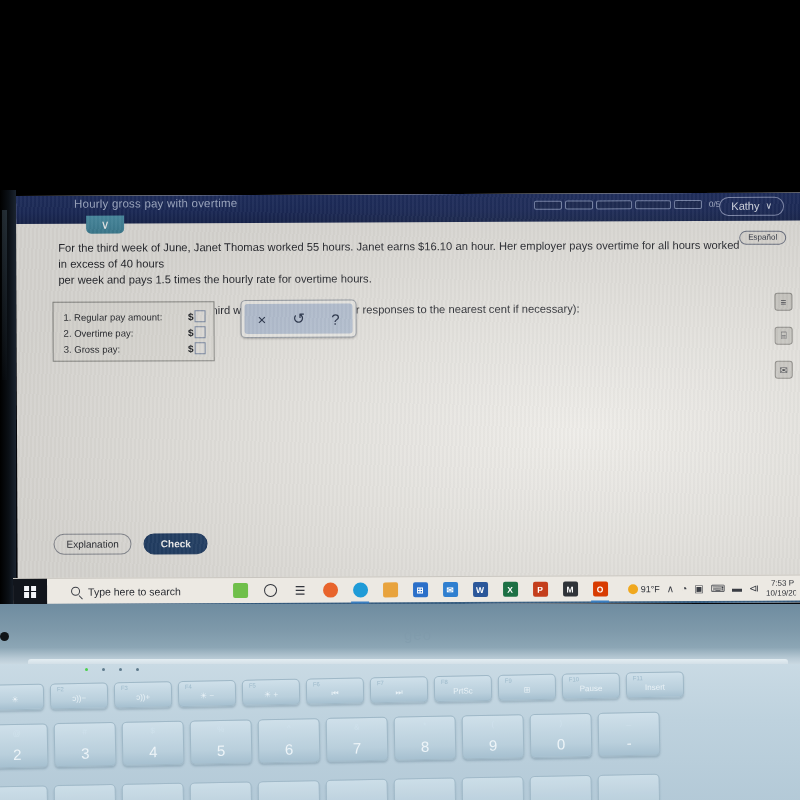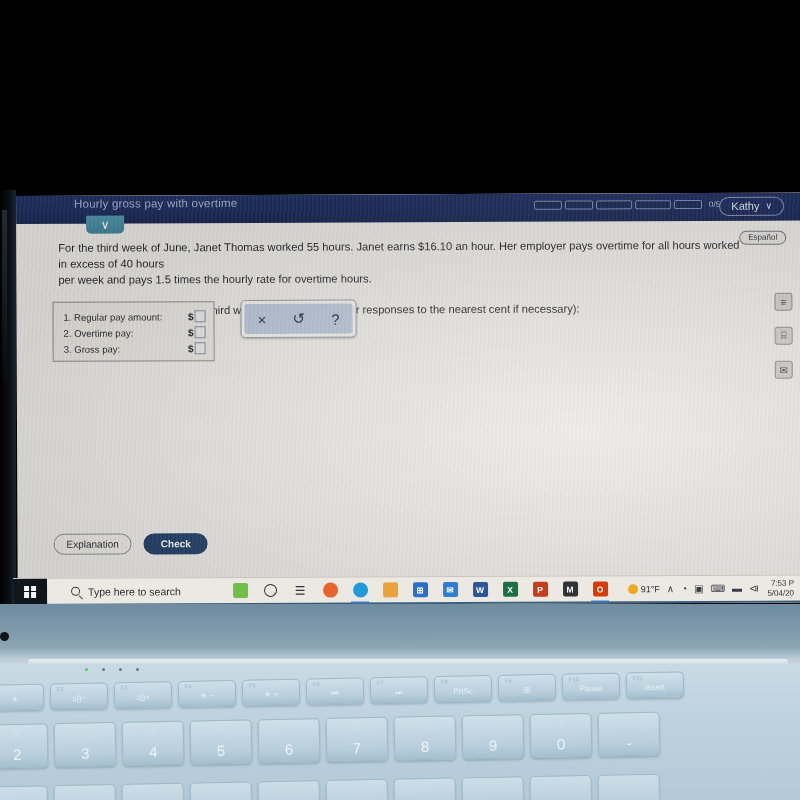--- a/index.html
+++ b/index.html
@@ -348,21 +348,21 @@
         <span>91°F</span>
       </span>
       <span class="ic">∧</span>
       <span class="ic">◔</span>
       <span class="ic">▣</span>
       <span class="ic">⌨</span>
       <span class="ic">▬</span>
       <span class="ic">⧏</span>
       <span class="clock">
         <div>7:53 P</div>
-        <div>5/04/20</div>
+        <div>10/19/20</div>
       </span>
     </div>
   </div>
 
   <div class="laptop">
     <div class="hinge-deck">
       <div class="hinge-port"></div>
       <div class="hinge-logo">geo</div>
       <div class="hinge-lip"></div>
     </div>

